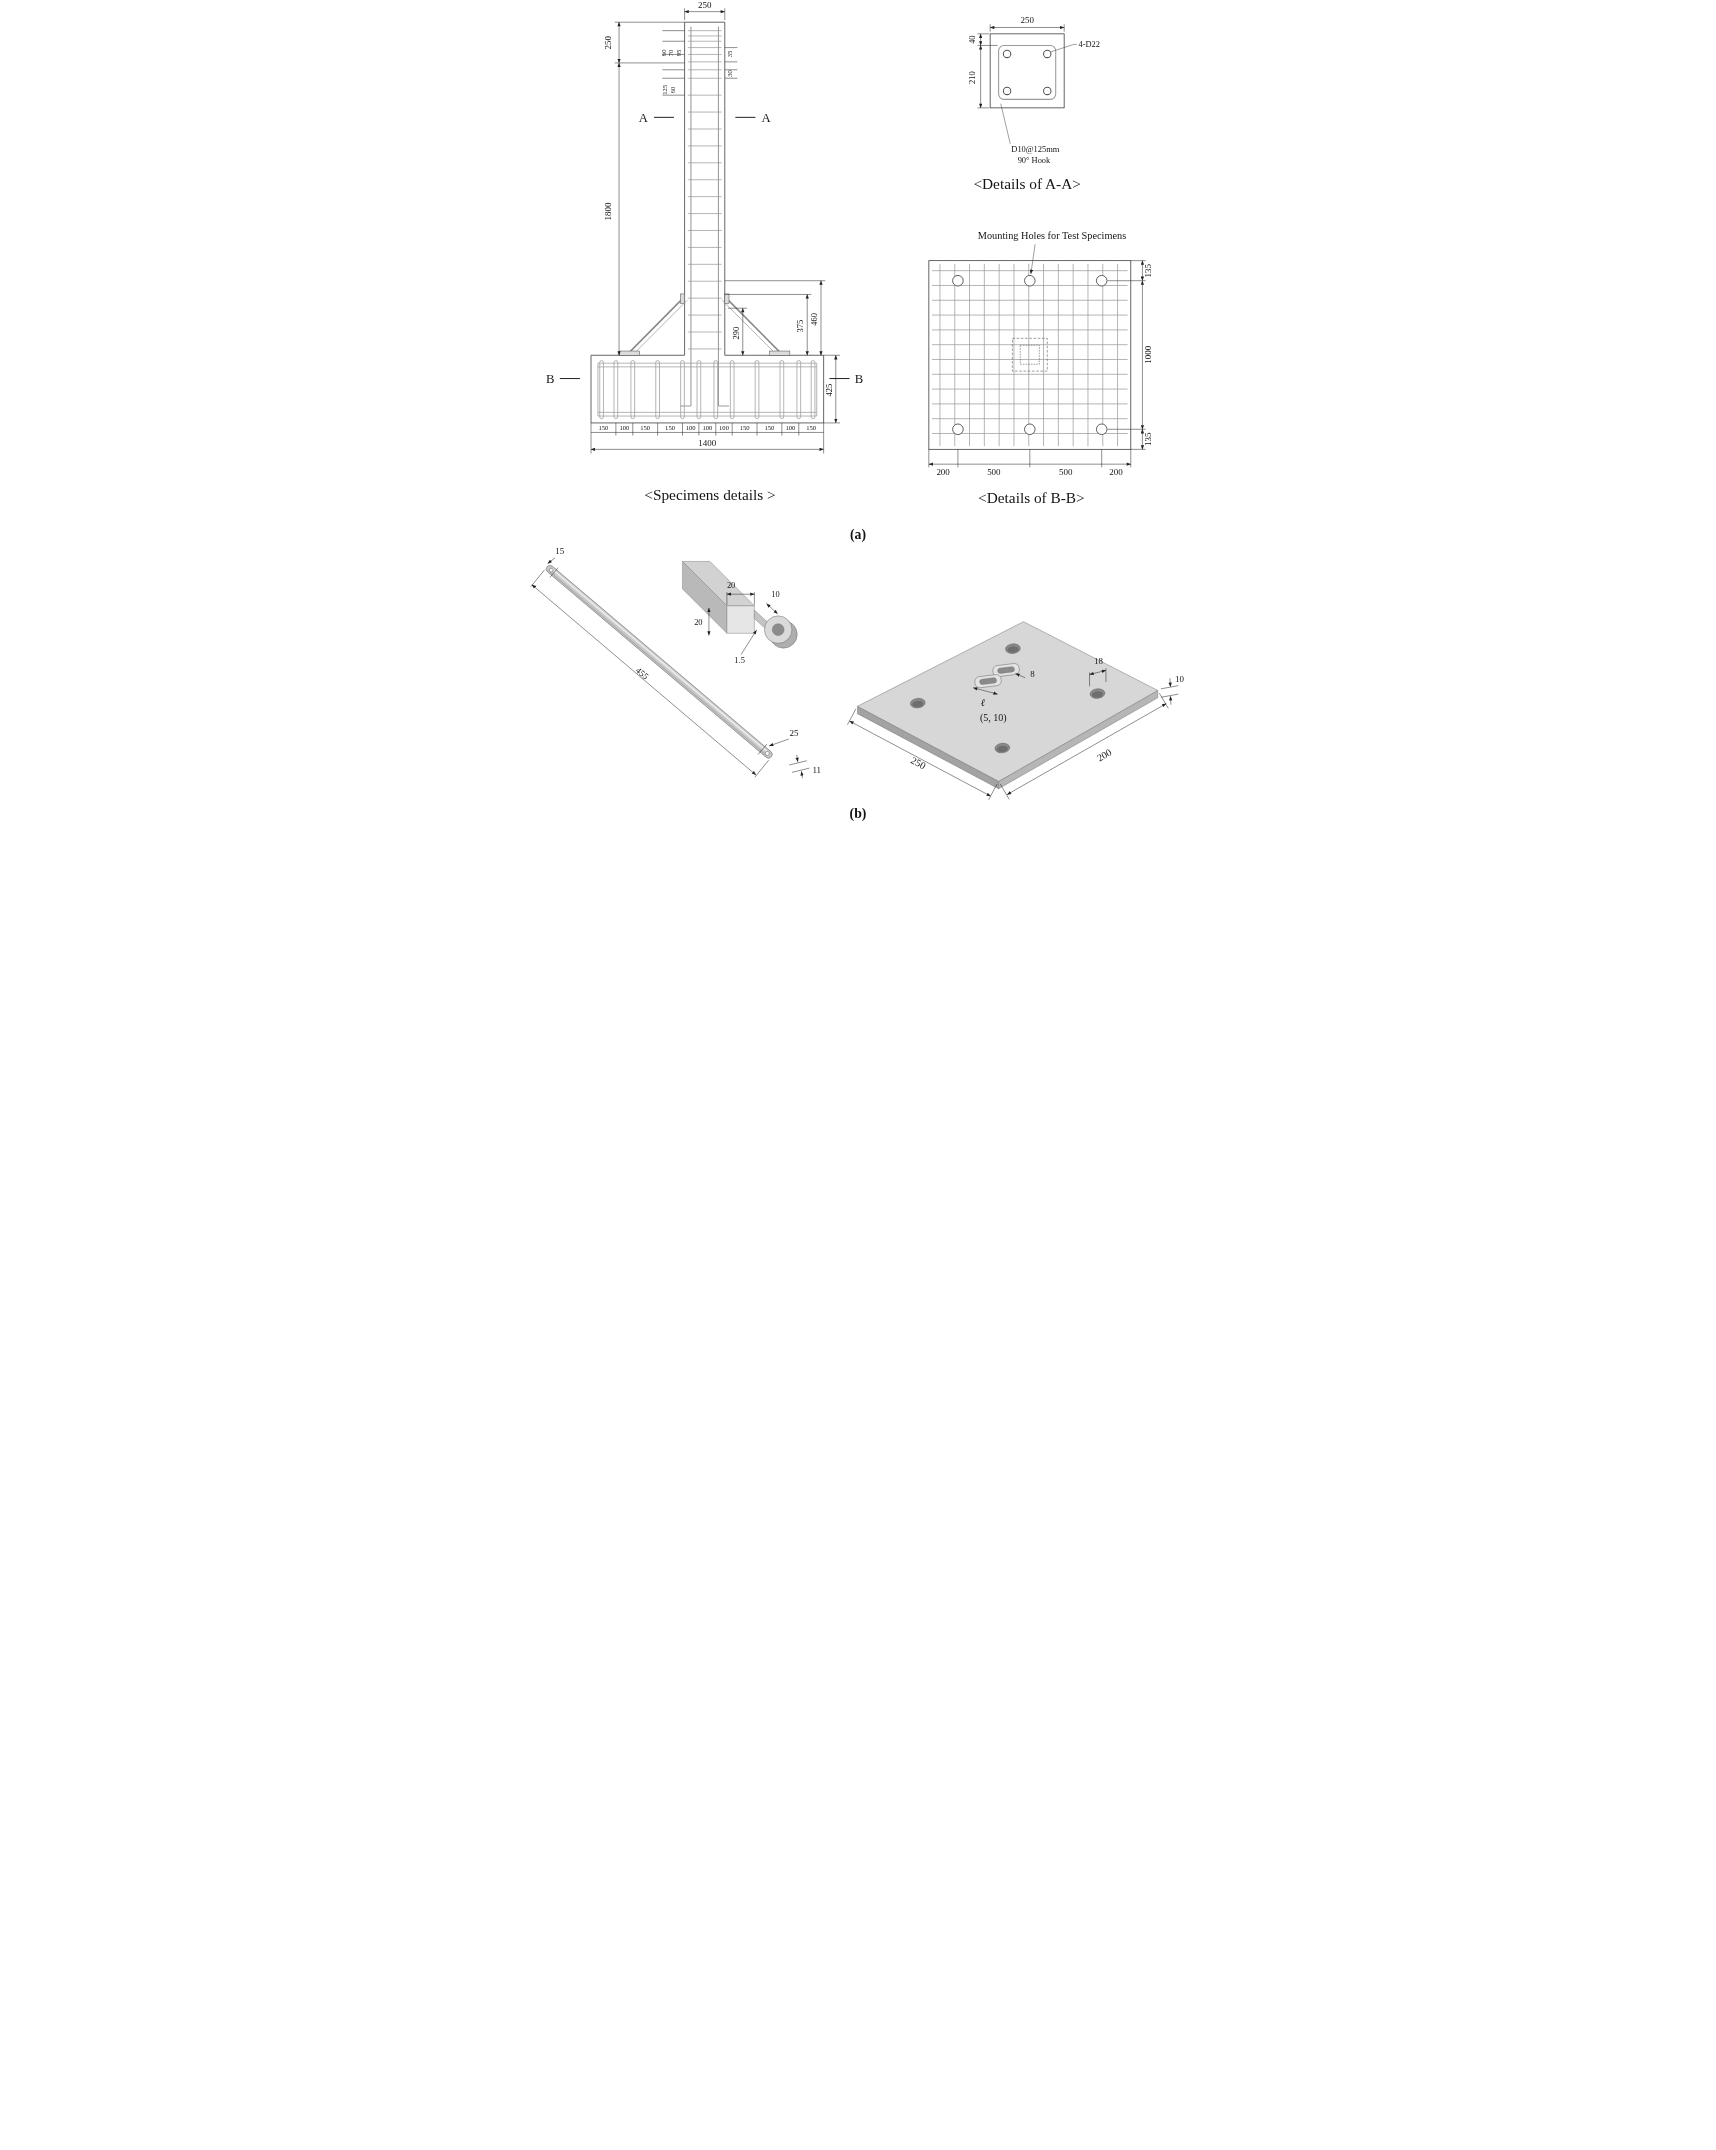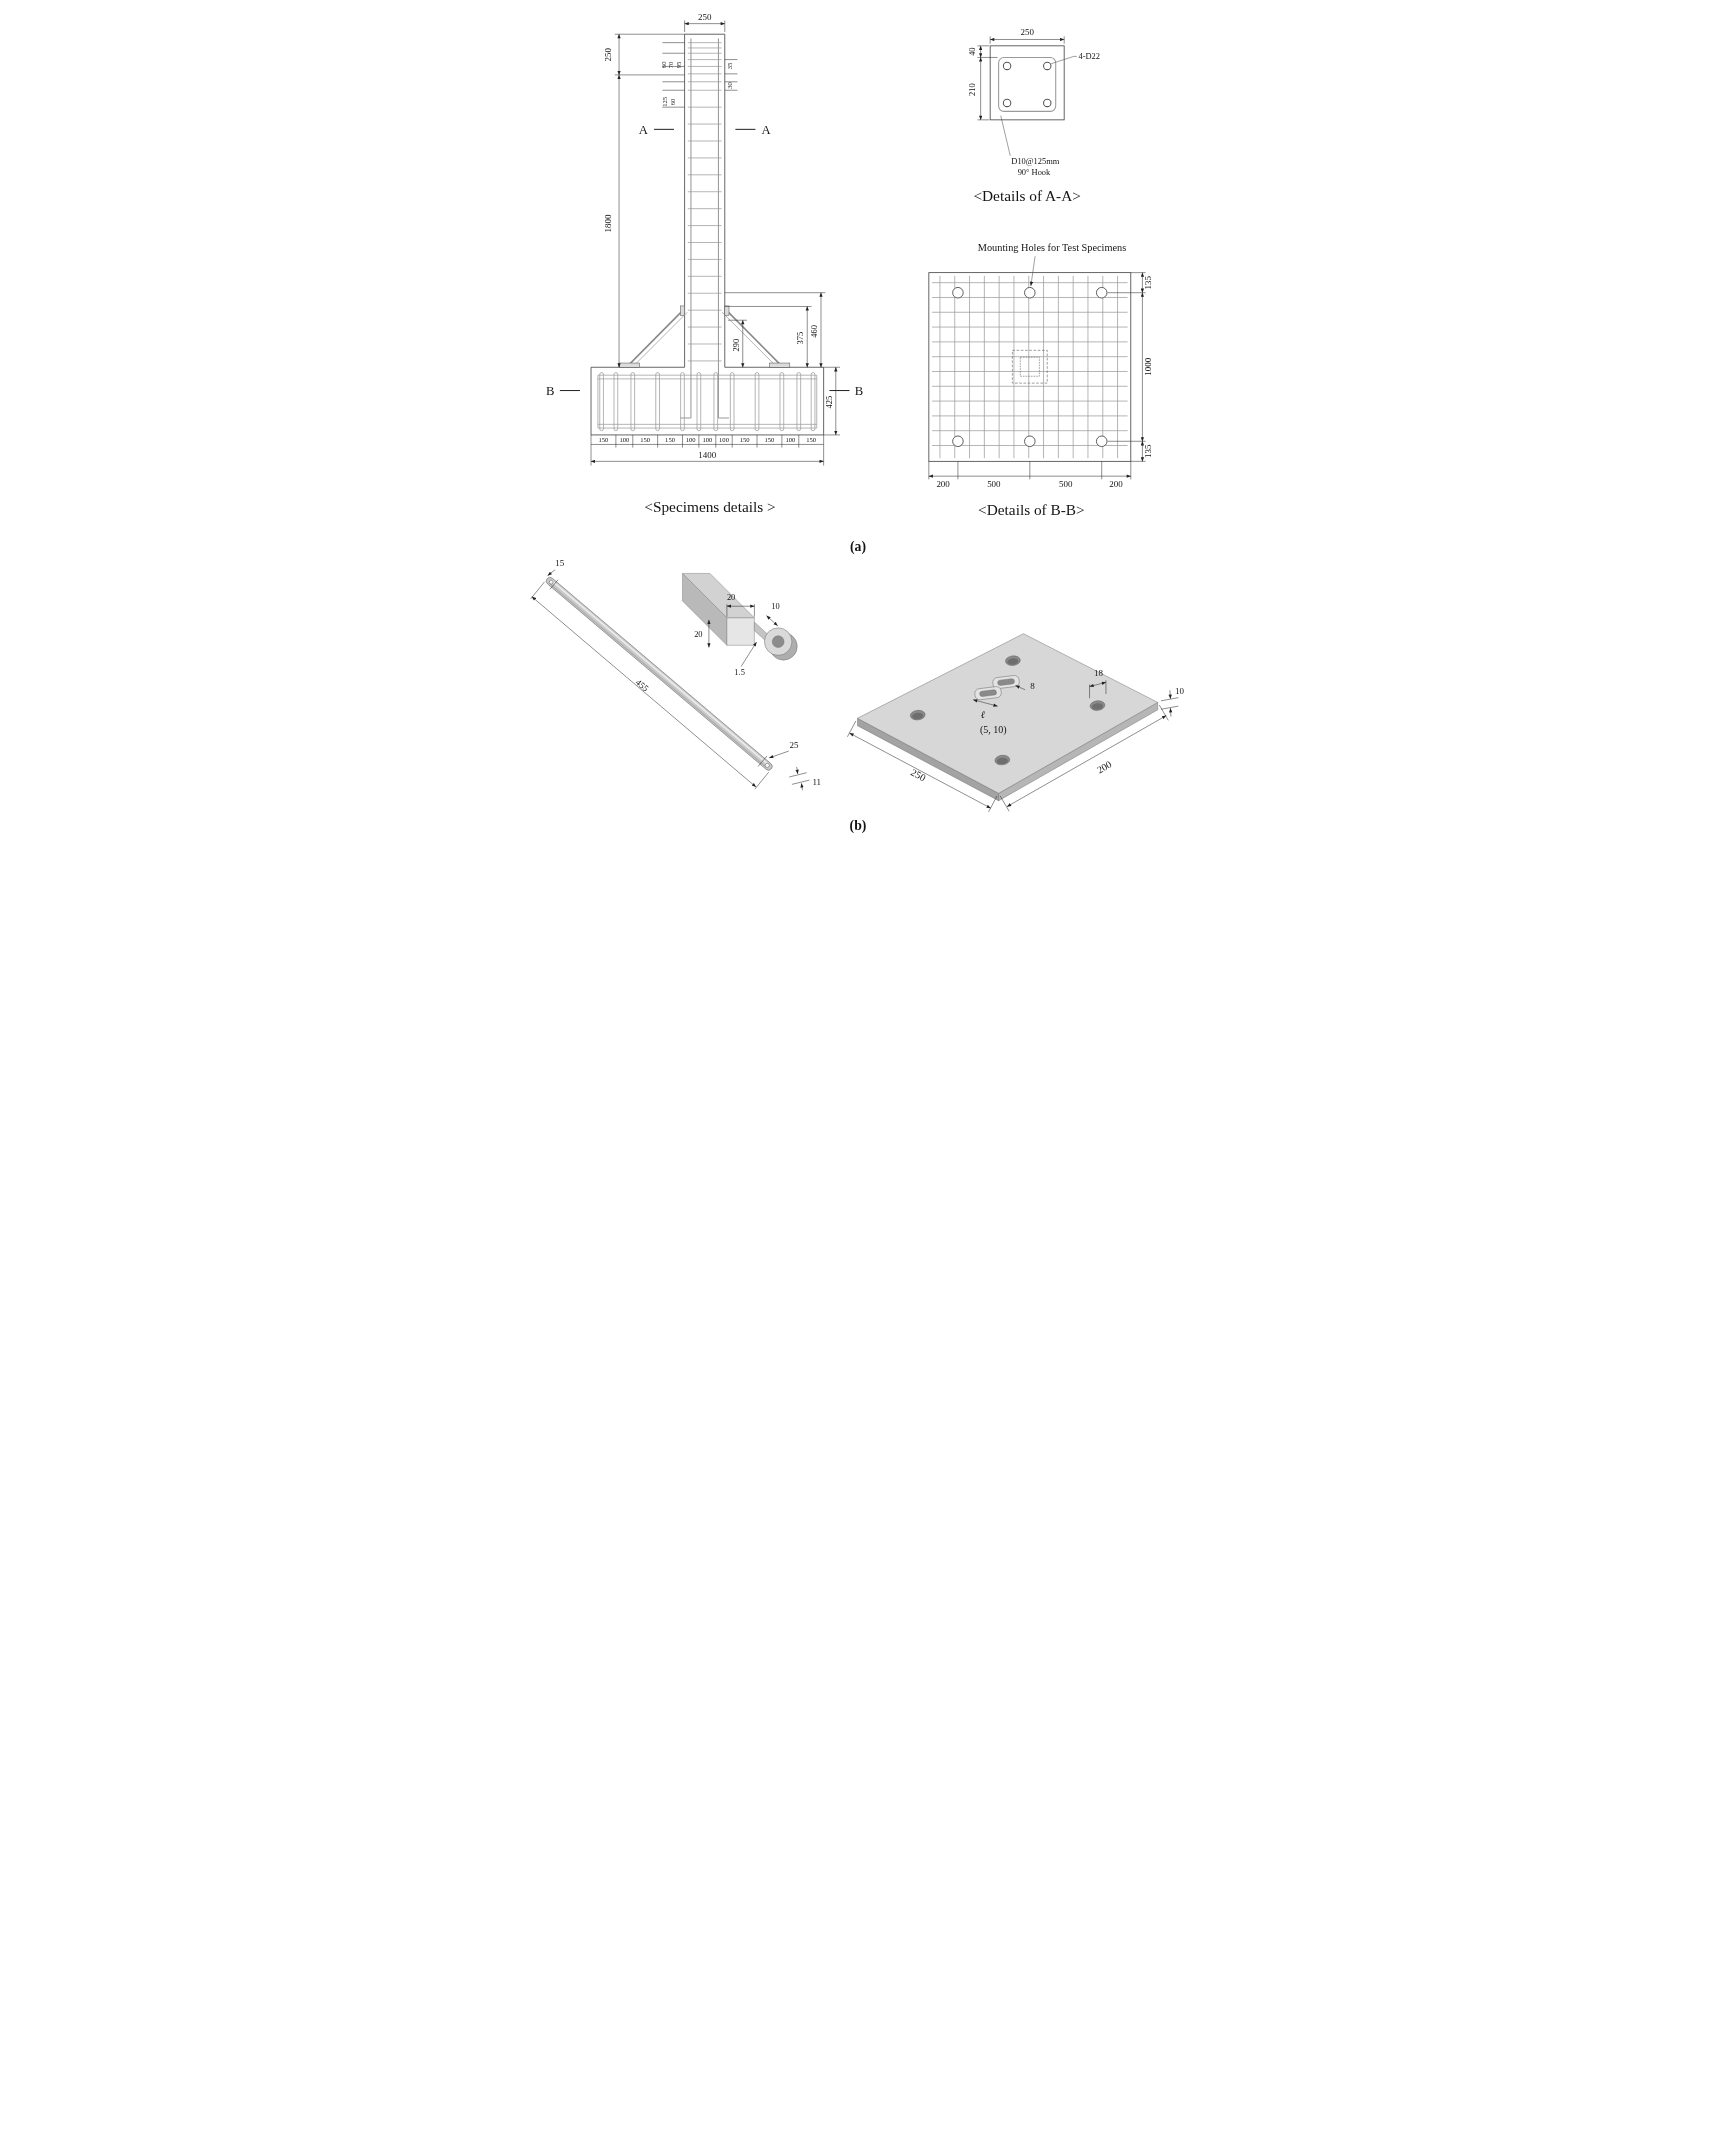--- a/index.html
+++ b/index.html
@@ -1,16 +1,16 @@
 <!DOCTYPE html>
 <html style="font-size:8.5px"><head>
 <meta charset="utf-8">
 <style>
   html,body { margin:0; padding:0; background:#ffffff; }
-  .fig { width:656px; height:821px; margin:12px auto; background:#ffffff; position:relative; }
+  .fig { width:656px; height:821px; margin:0 auto; background:#ffffff; position:relative; }
   svg { display:block; }
   svg text { font-family:"Liberation Serif","DejaVu Serif",serif; fill:#141414; }
   .outline { fill:none; stroke:#4a4a4a; stroke-width:1.6; }
   .thin    { fill:none; stroke:#4a4a4a; stroke-width:1; }
   .rebar   { fill:none; stroke:#9a9a9a; stroke-width:2; }
   .rebar-thin { fill:none; stroke:#9a9a9a; stroke-width:1.4; }
   .dim  { stroke:#2a2a2a; stroke-width:1; fill:none; }
   .dim2 { stroke:#2a2a2a; stroke-width:2; fill:none; }
   .dtxt   { font-size:16px; }
   .dtxt-m { font-size:17px; }

